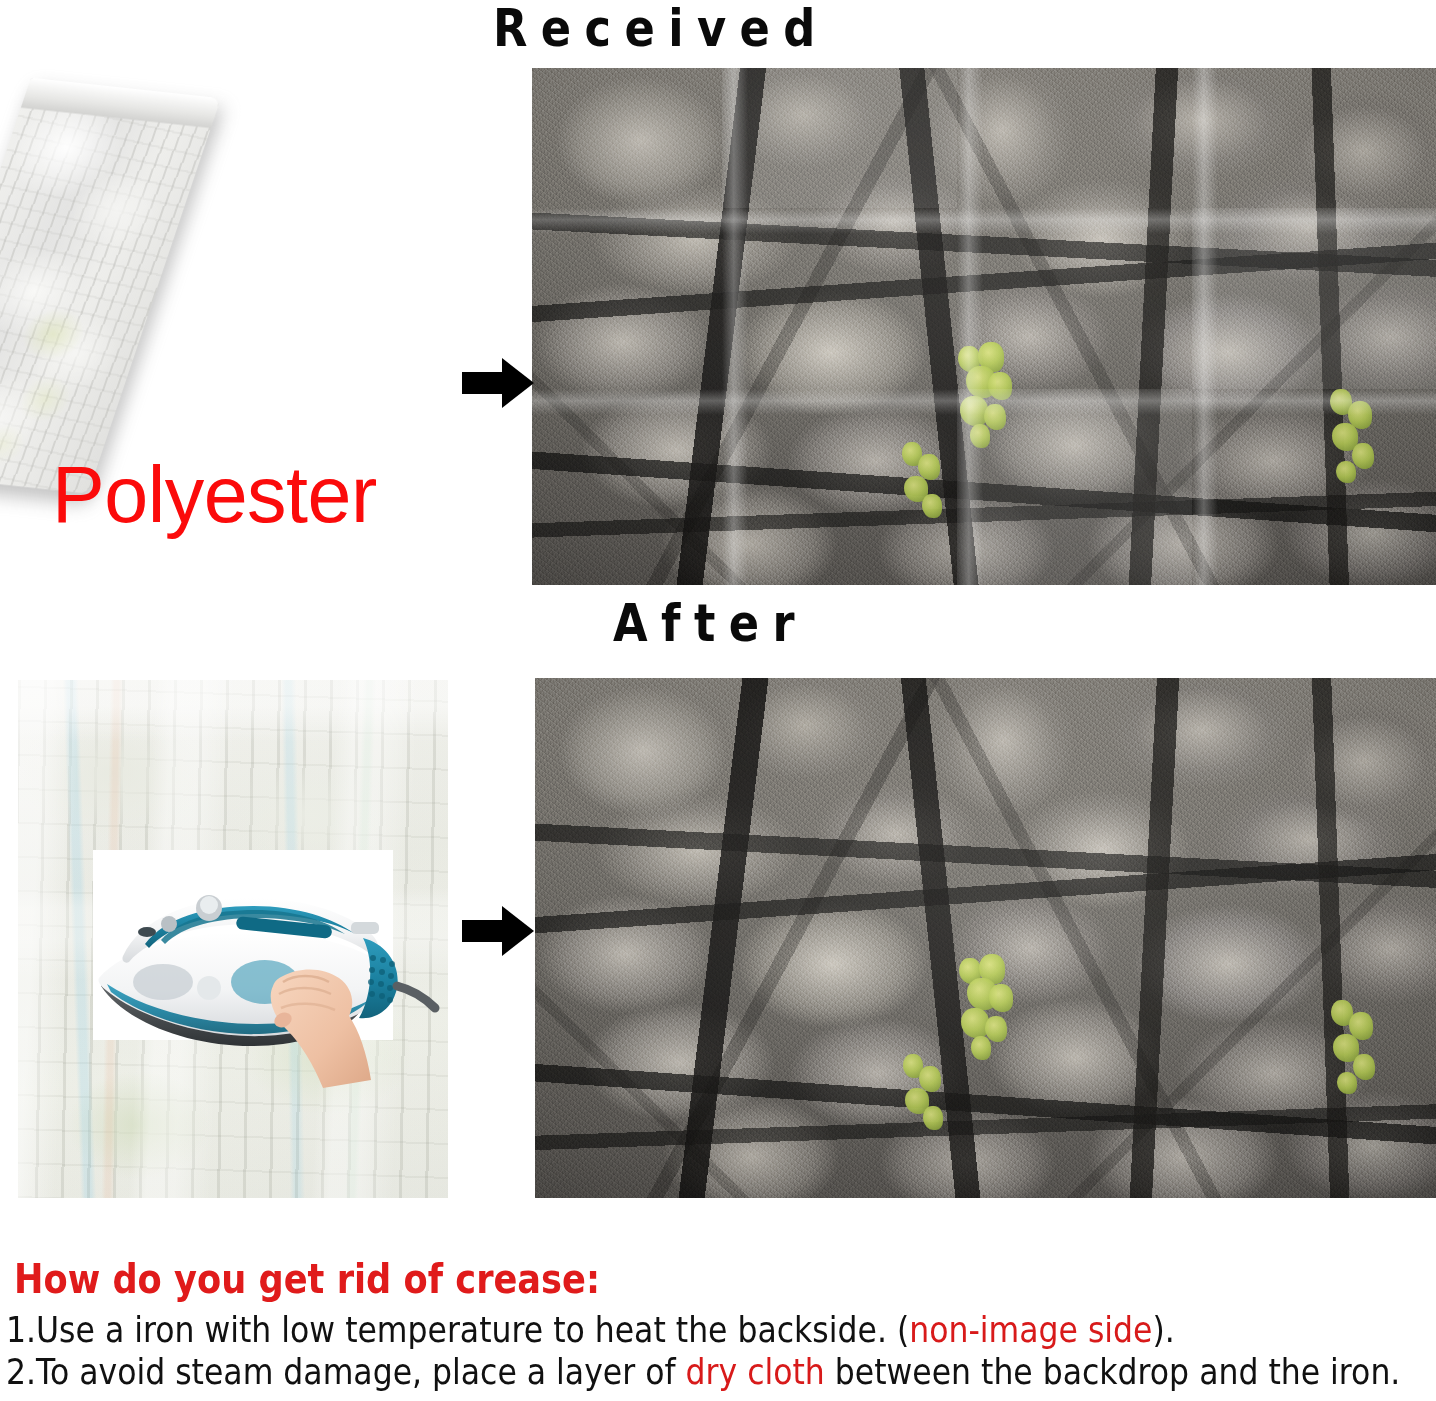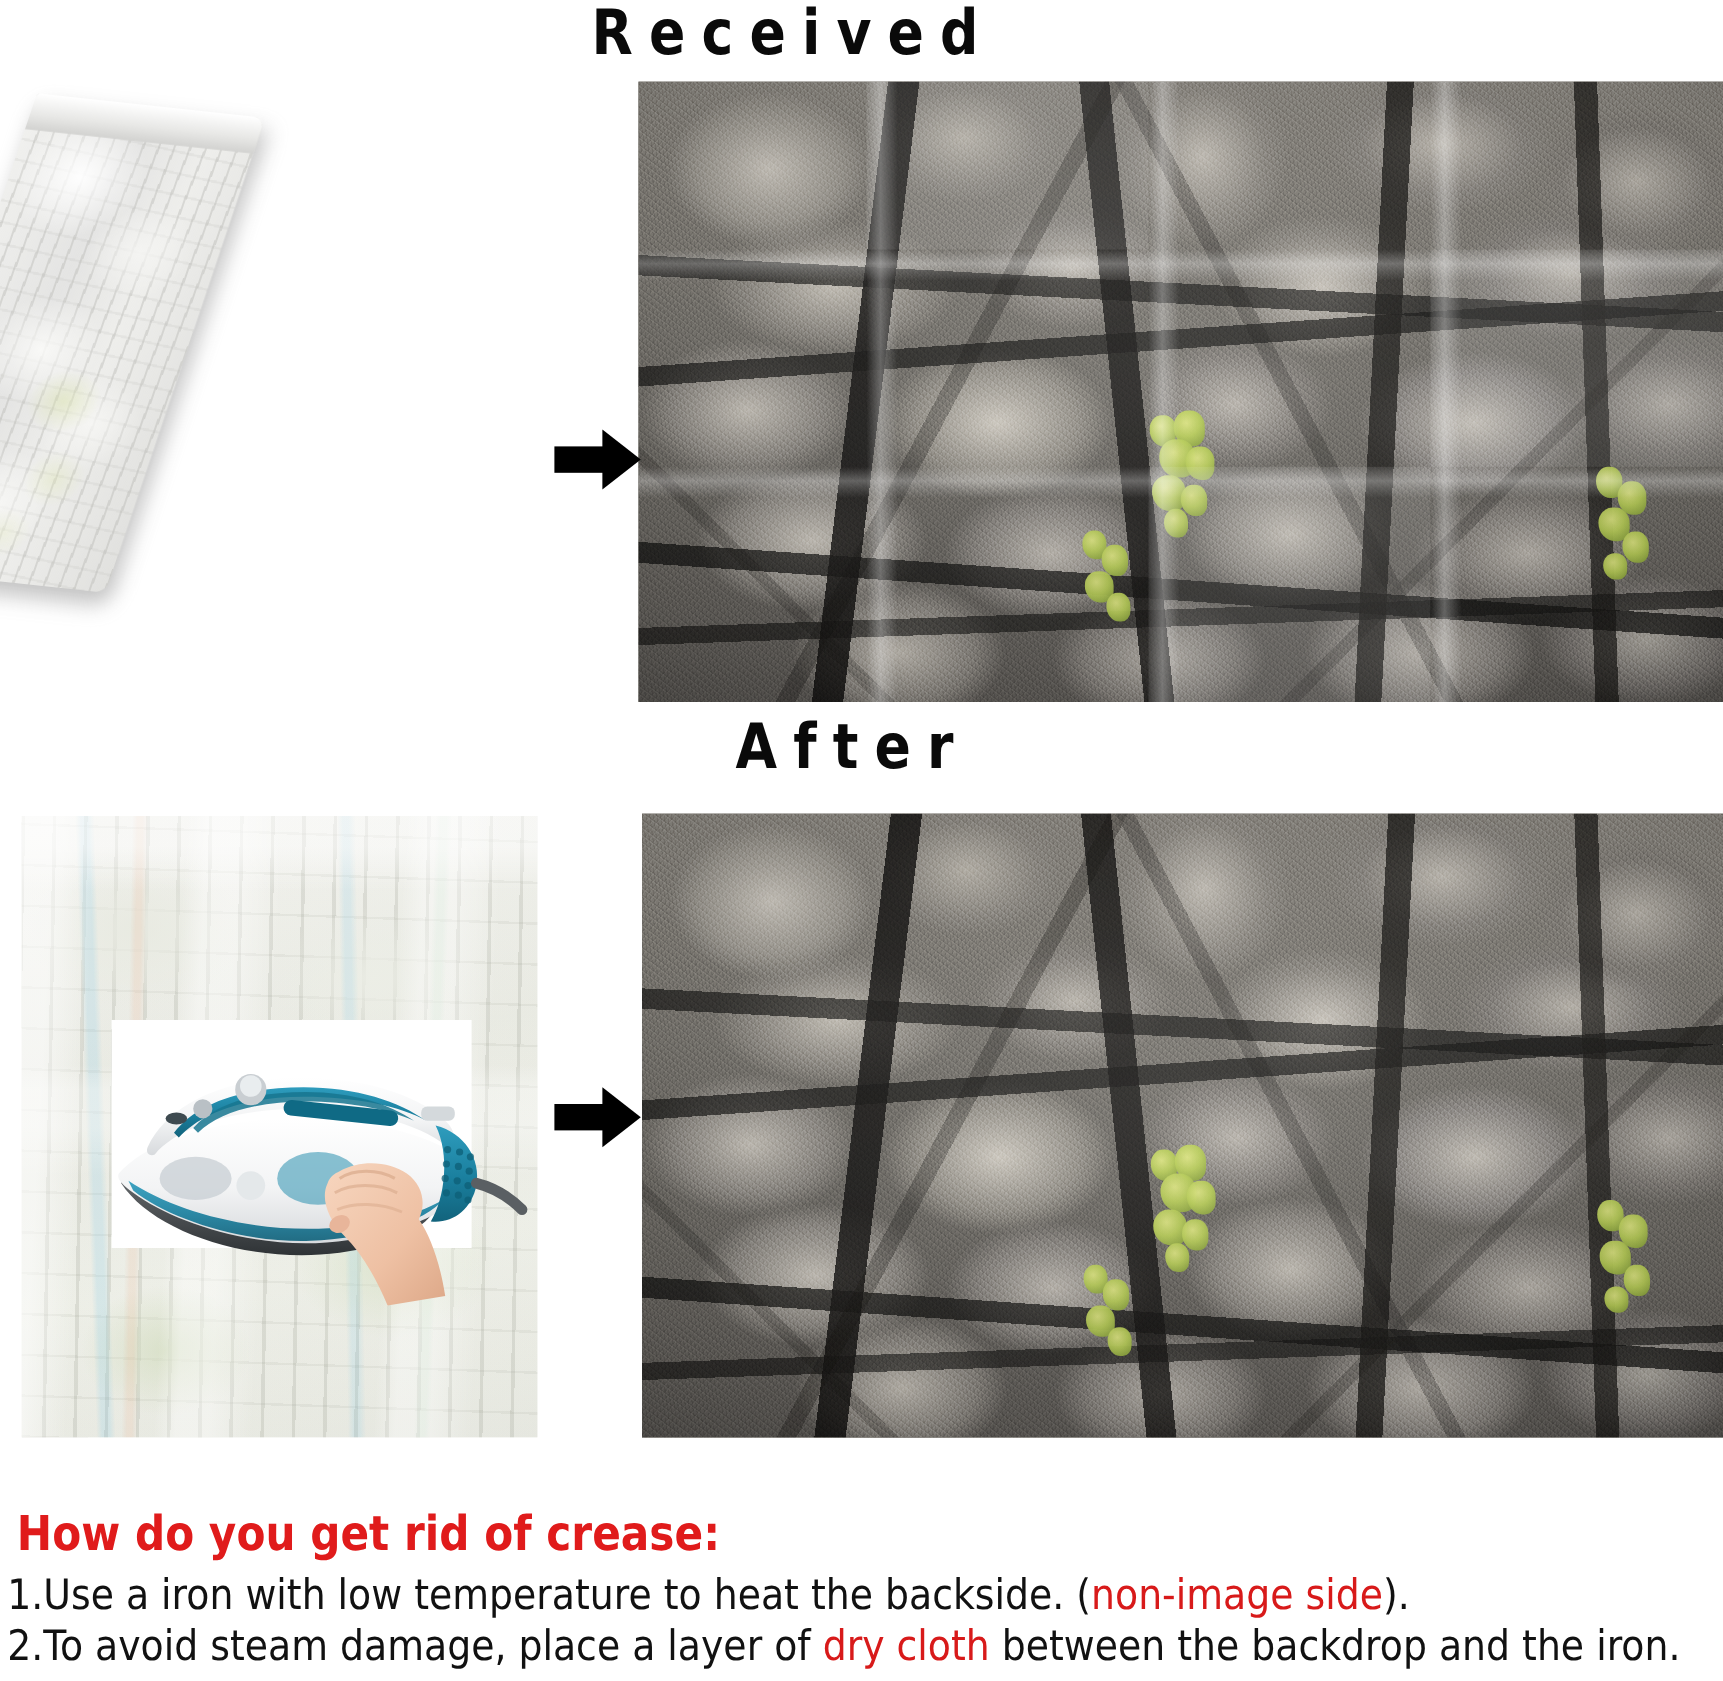--- a/index.html
+++ b/index.html
@@ -221,20 +221,21 @@
 <div class="stage">
 
   <div class="section-title" id="t-received">Received</div>
 
   <div id="fabric-swatch">
     <div class="sheet"></div>
     <div class="tint"></div>
     <div class="fold"></div>
   </div>
 
+  <div class="polyester">Polyester</div>
 
   <div class="arrow" id="arrow-top">
     <span class="bar"></span>
     <span class="head"></span>
   </div>
 
   <div class="rock" id="rock-received">
     <div class="base"></div>
     <div class="cracks"></div>
     <div class="cracks2"></div>

